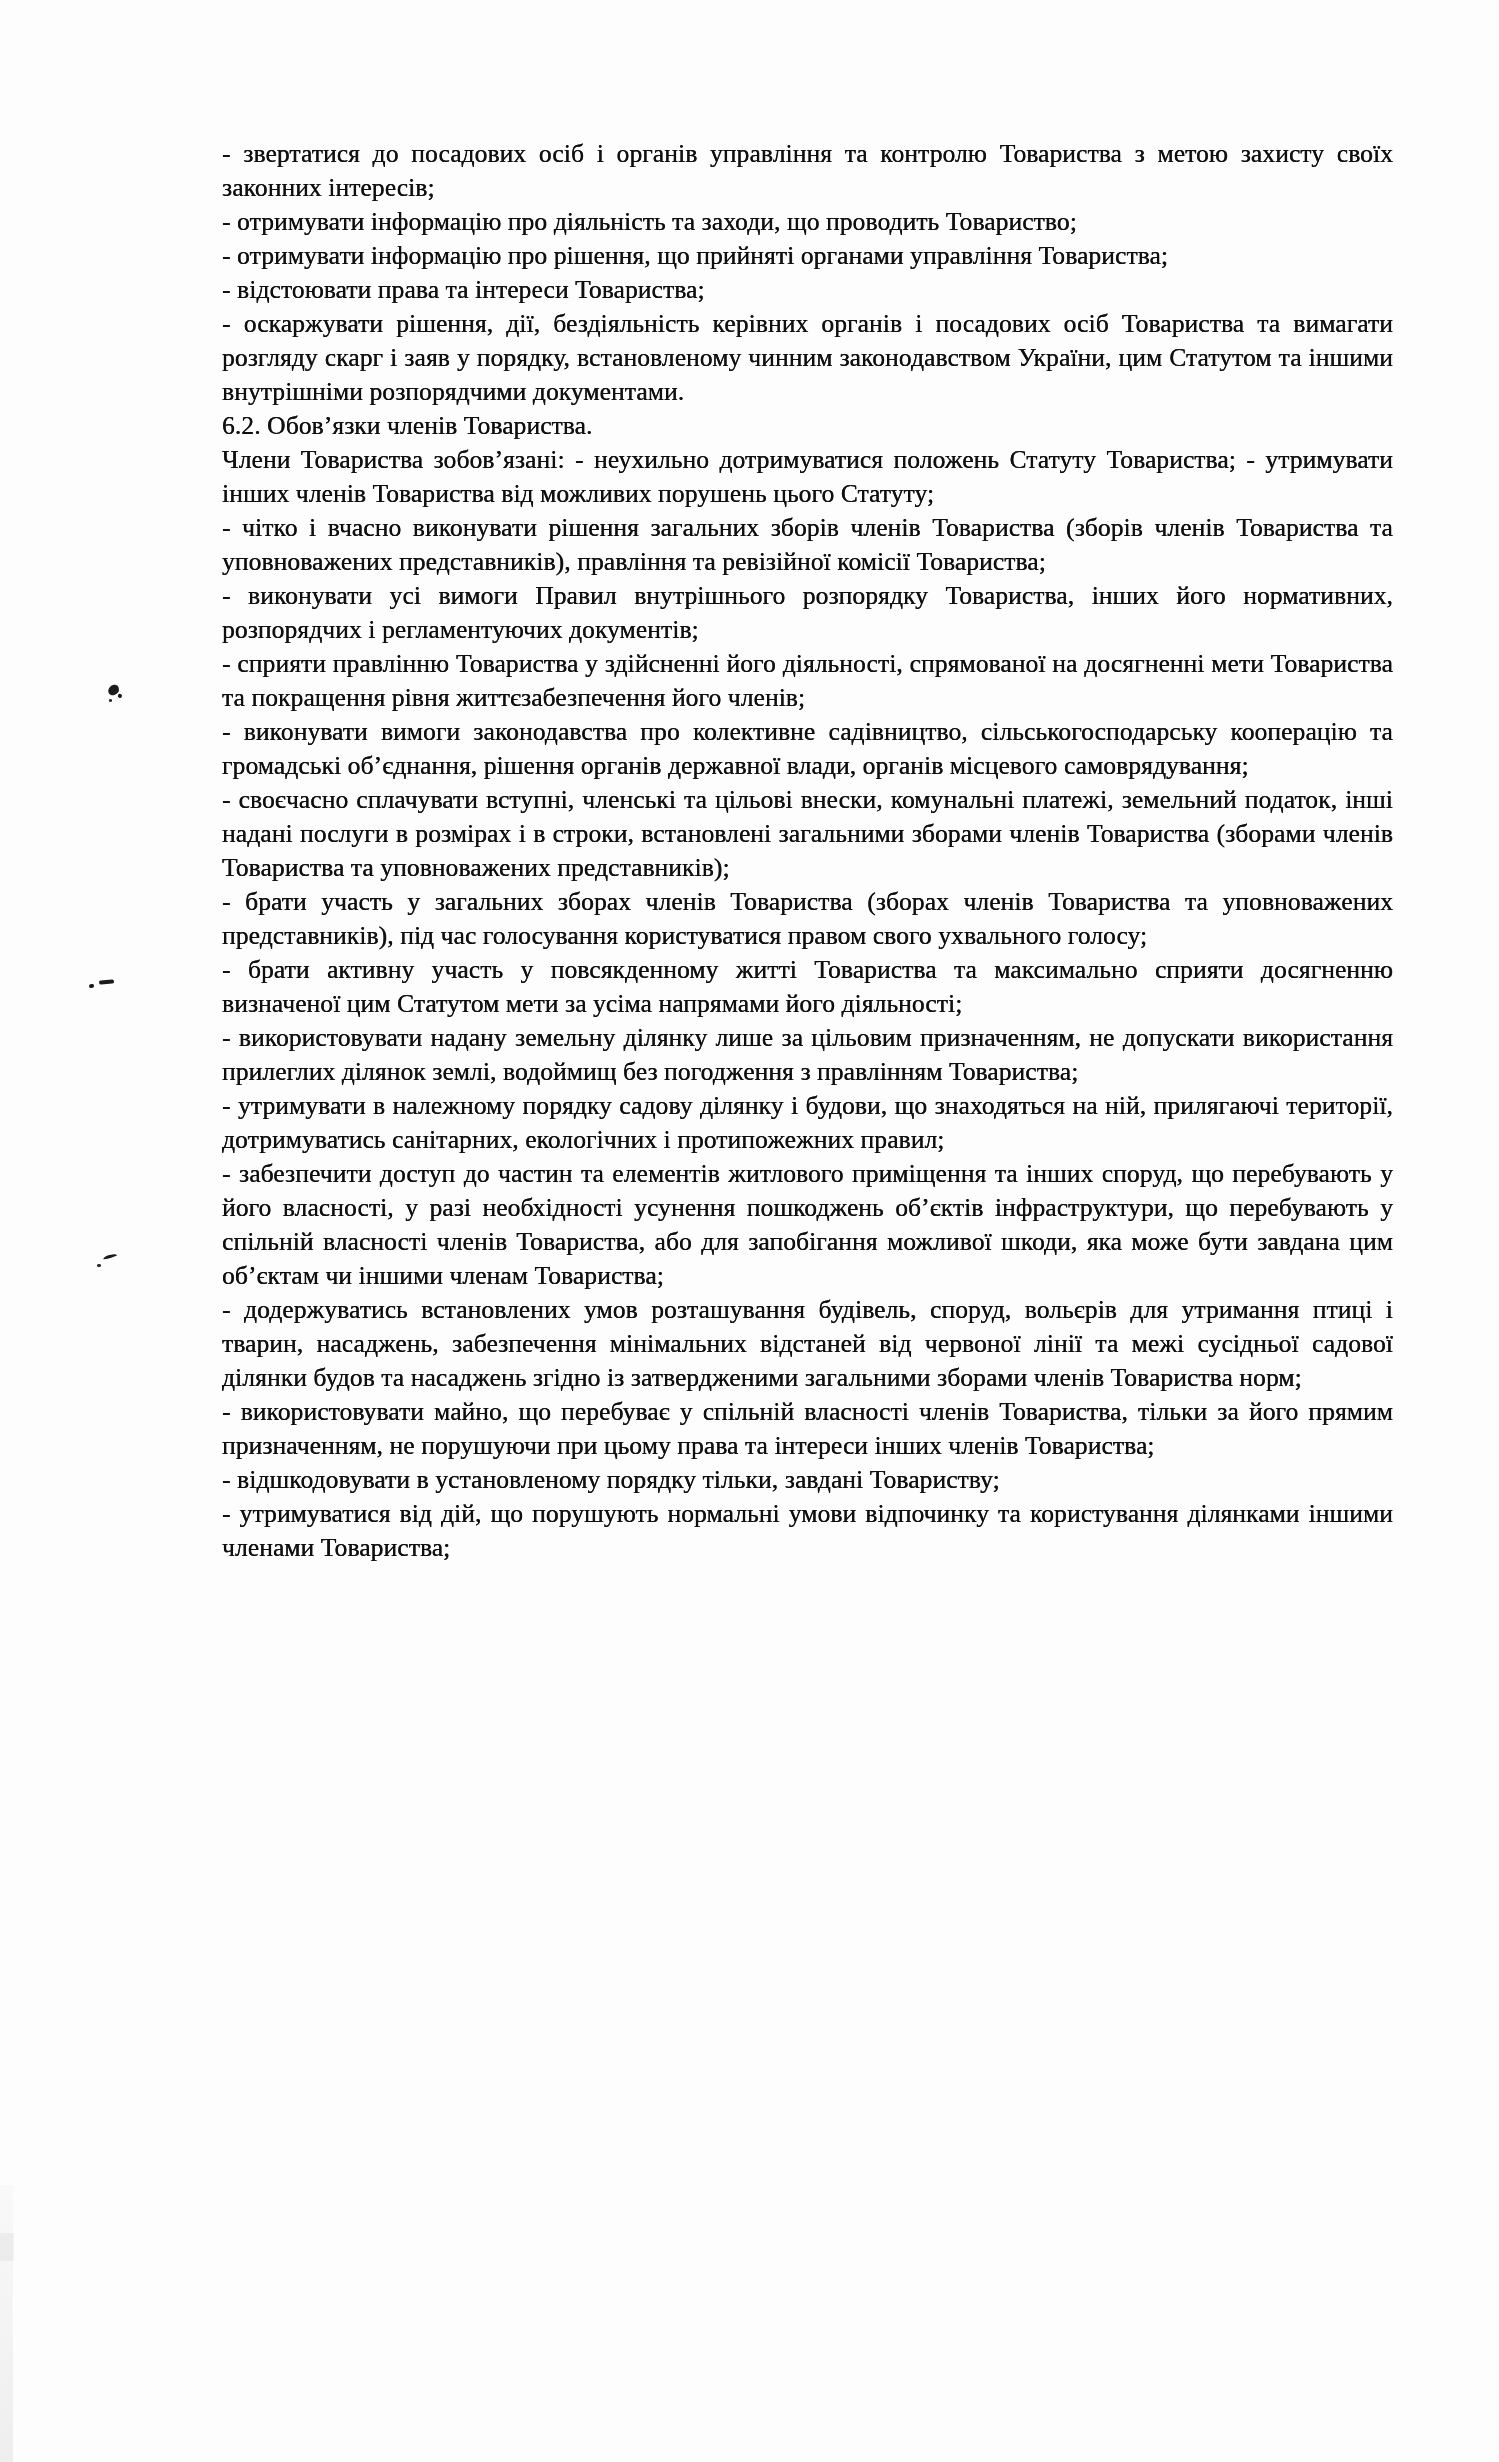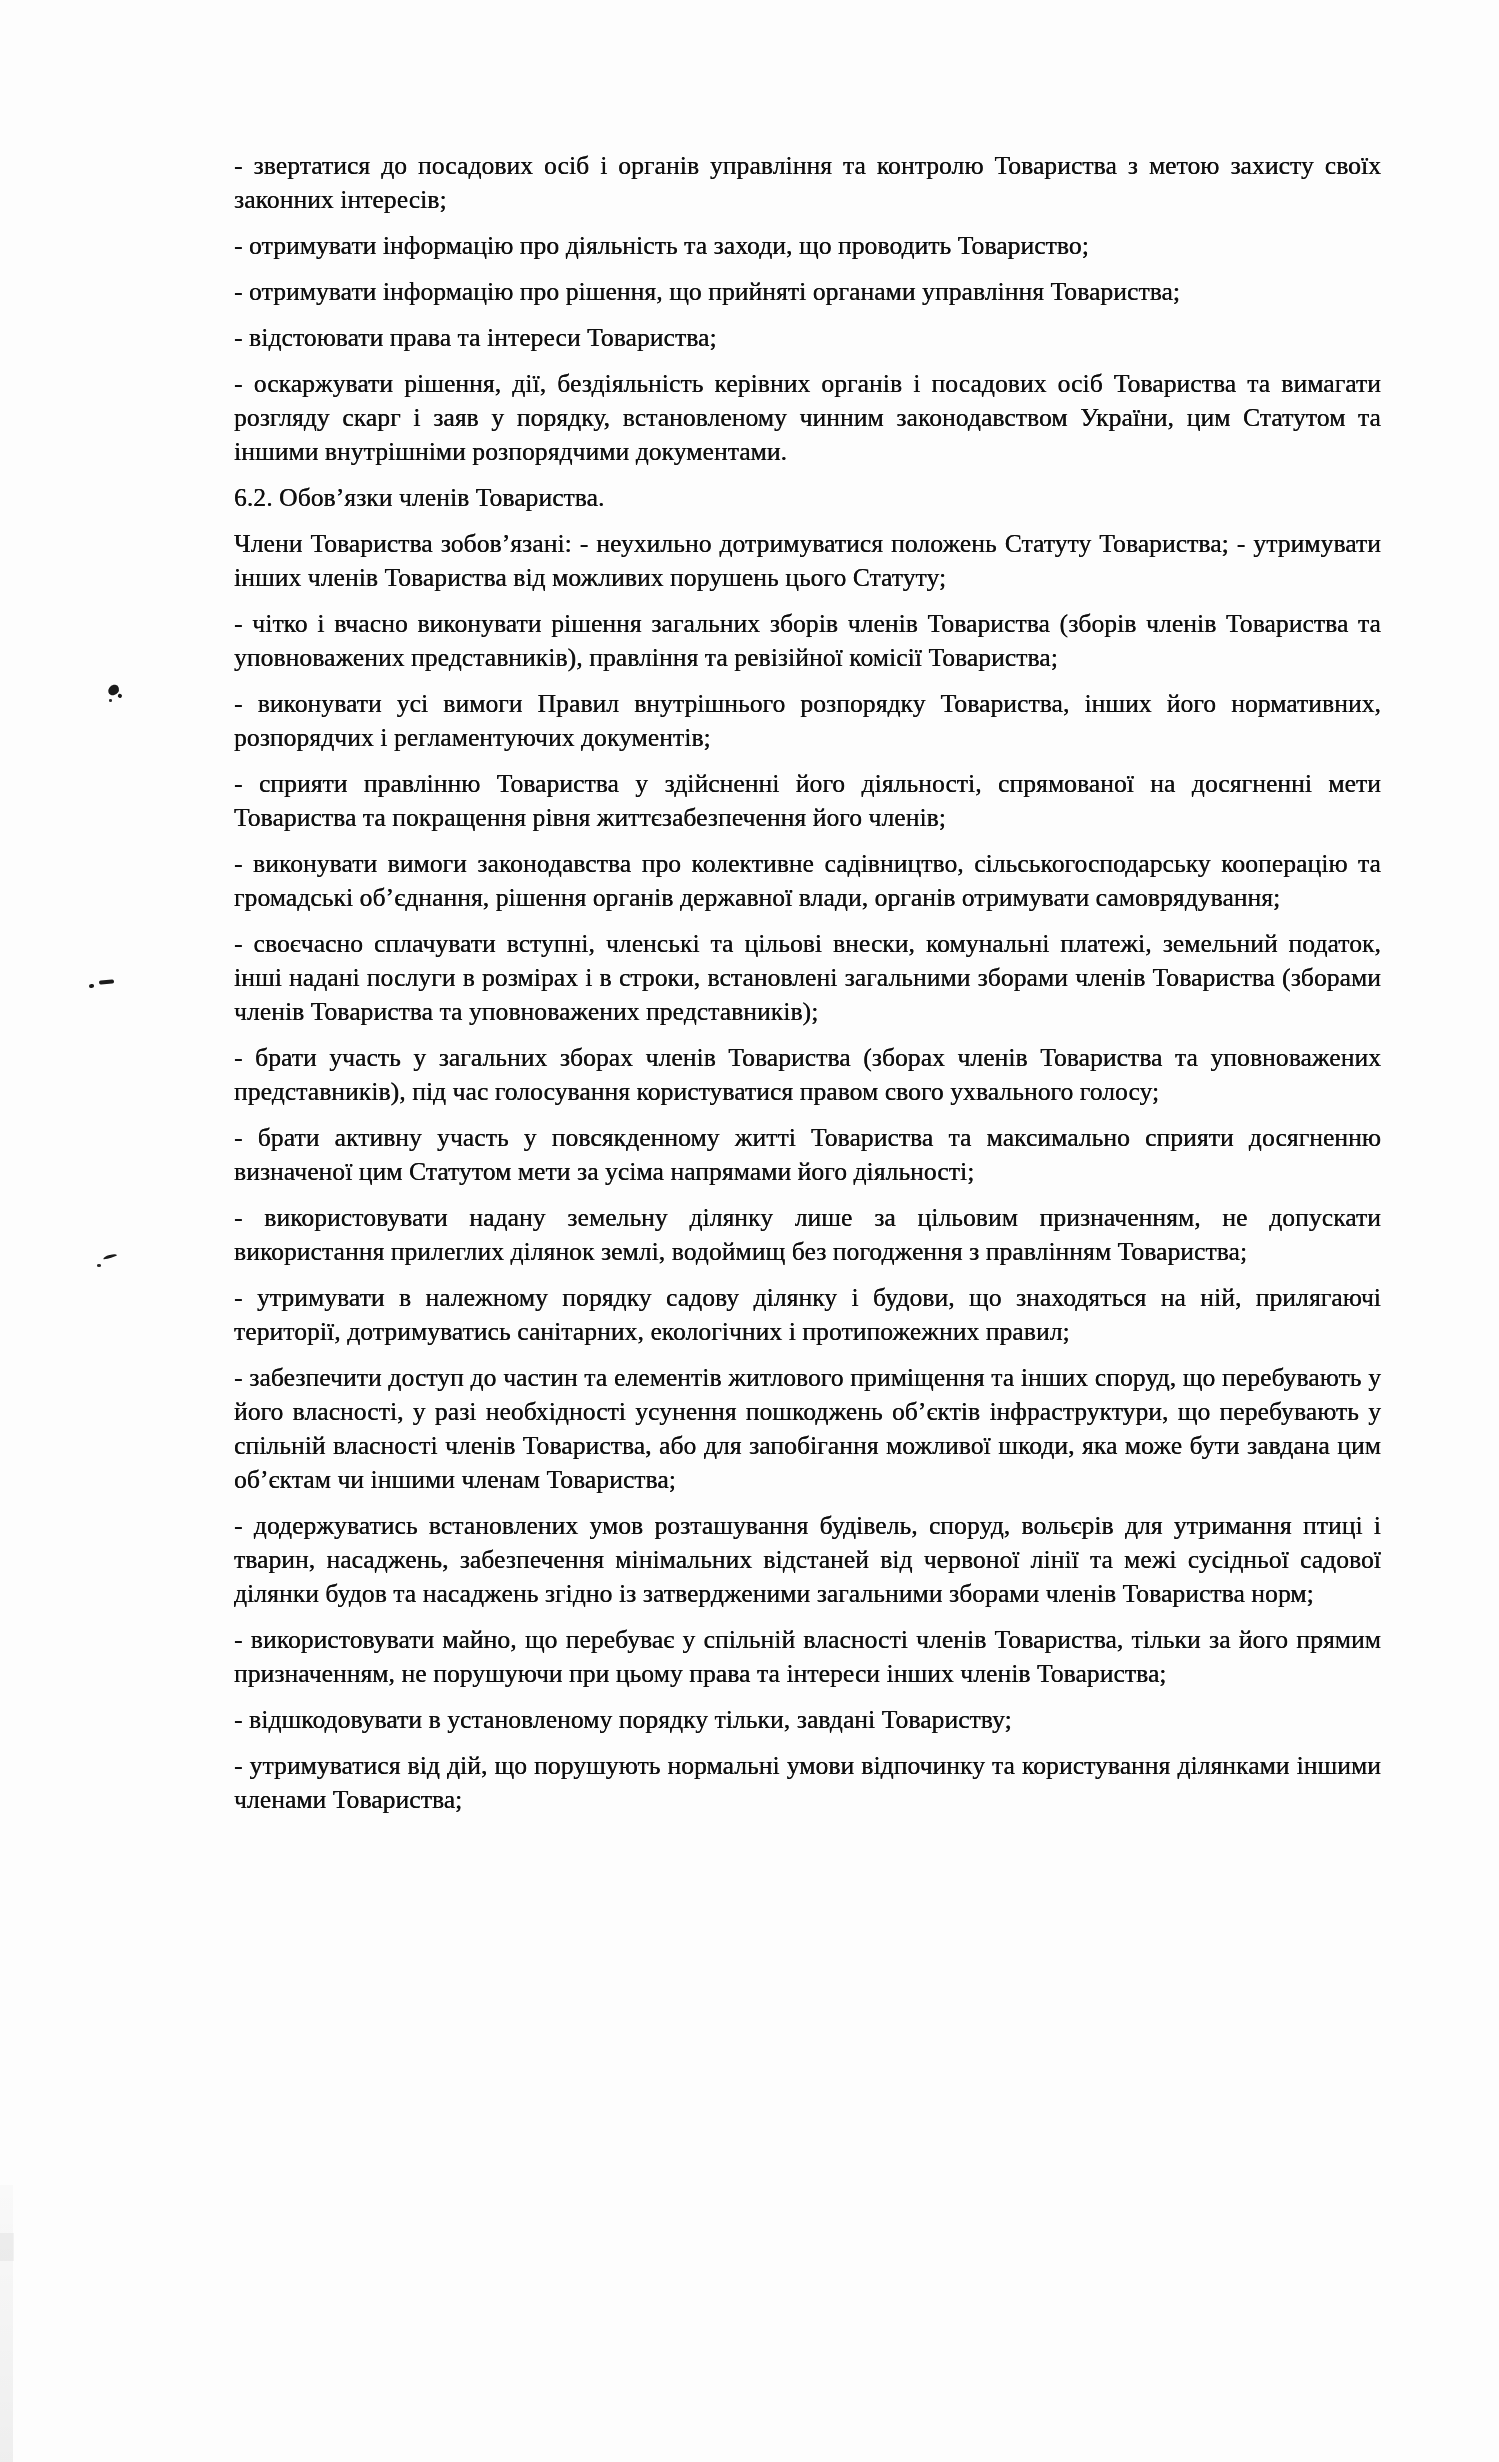--- a/index.html
+++ b/index.html
@@ -21,21 +21,21 @@
     top: 137px;
     width: 1171px;
     color: #0f0f0f;
     font-size: 25.5px;
     line-height: 34px;
     text-align: justify;
     text-shadow: 0.3px 0 0.3px rgba(10,10,10,0.75), 0 0.2px 0.3px rgba(10,10,10,0.5);
     letter-spacing: 0.1px;
   }
   .text-block p {
-    margin: 12px;
+    margin: 0;
     padding: 0;
   }
   
   .ink-mark { position: absolute; }
   .ink-mark span { position: absolute; background: #1b1b1b; }
   #ink-mark-1 { left: 104px; top: 683px; width: 23px; height: 24.6px; }
   #ink-mark-1 .blob { left: 3.5px; top: 1.8px; width: 11.4px; height: 9.7px; border-radius: 62% 38% 55% 45%; transform: rotate(-14deg); }
   #ink-mark-1 .d1 { left: 14px; top: 11.4px; width: 4.4px; height: 3.5px; border-radius: 50%; transform: rotate(22deg); }
   #ink-mark-1 .d2 { left: 5.3px; top: 16px; width: 2.6px; height: 2.6px; border-radius: 50%; background: #2e2e2e; }
   #ink-mark-2 { left: 89px; top: 977px; width: 32px; height: 14px; }
@@ -71,21 +71,21 @@
     <p>- звертатися до посадових осіб і органів управління та контролю Товариства з метою захисту своїх законних інтересів;</p>
     <p>- отримувати інформацію про діяльність та заходи, що проводить Товариство;</p>
     <p>- отримувати інформацію про рішення, що прийняті органами управління Товариства;</p>
     <p>- відстоювати права та інтереси Товариства;</p>
     <p>- оскаржувати рішення, дії, бездіяльність керівних органів і посадових осіб Товариства та вимагати розгляду скарг і заяв у порядку, встановленому чинним законодавством України, цим Статутом та іншими внутрішніми розпорядчими документами.</p>
     <p>6.2. Обов’язки членів Товариства.</p>
     <p>Члени Товариства зобов’язані: - неухильно дотримуватися положень Статуту Товариства; - утримувати інших членів Товариства від можливих порушень цього Статуту;</p>
     <p>- чітко і вчасно виконувати рішення загальних зборів членів Товариства (зборів членів Товариства та уповноважених представників), правління та ревізійної комісії Товариства;</p>
     <p>- виконувати усі вимоги Правил внутрішнього розпорядку Товариства, інших його нормативних, розпорядчих і регламентуючих документів;</p>
     <p>- сприяти правлінню Товариства у здійсненні його діяльності, спрямованої на досягненні мети Товариства та покращення рівня життєзабезпечення його членів;</p>
-    <p>- виконувати вимоги законодавства про колективне садівництво, сільськогосподарську кооперацію та громадські об’єднання, рішення органів державної влади, органів отримувати самоврядування;</p>
+    <p>- виконувати вимоги законодавства про колективне садівництво, сільськогосподарську кооперацію та громадські об’єднання, рішення органів державної влади, органів місцевого самоврядування;</p>
     <p>- своєчасно сплачувати вступні, членські та цільові внески, комунальні платежі, земельний податок, інші надані послуги в розмірах і в строки, встановлені загальними зборами членів Товариства (зборами членів Товариства та уповноважених представників);</p>
     <p>- брати участь у загальних зборах членів Товариства (зборах членів Товариства та уповноважених представників), під час голосування користуватися правом свого ухвального голосу;</p>
     <p>- брати активну участь у повсякденному житті Товариства та максимально сприяти досягненню визначеної цим Статутом мети за усіма напрямами його діяльності;</p>
     <p>- використовувати надану земельну ділянку лише за цільовим призначенням, не допускати використання прилеглих ділянок землі, водоймищ без погодження з правлінням Товариства;</p>
     <p>- утримувати в належному порядку садову ділянку і будови, що знаходяться на ній, прилягаючі території, дотримуватись санітарних, екологічних і протипожежних правил;</p>
     <p>- забезпечити доступ до частин та елементів житлового приміщення та інших споруд, що перебувають у його власності, у разі необхідності усунення пошкоджень об’єктів інфраструктури, що перебувають у спільній власності членів Товариства, або для запобігання можливої шкоди, яка може бути завдана цим об’єктам чи іншими членам Товариства;</p>
     <p>- додержуватись встановлених умов розташування будівель, споруд, вольєрів для утримання птиці і тварин, насаджень, забезпечення мінімальних відстаней від червоної лінії та межі сусідньої садової ділянки будов та насаджень згідно із затвердженими загальними зборами членів Товариства норм;</p>
     <p>- використовувати майно, що перебуває у спільній власності членів Товариства, тільки за його прямим призначенням, не порушуючи при цьому права та інтереси інших членів Товариства;</p>
     <p>- відшкодовувати в установленому порядку тільки, завдані Товариству;</p>
     <p>- утримуватися від дій, що порушують нормальні умови відпочинку та користування ділянками іншими членами Товариства;</p>

